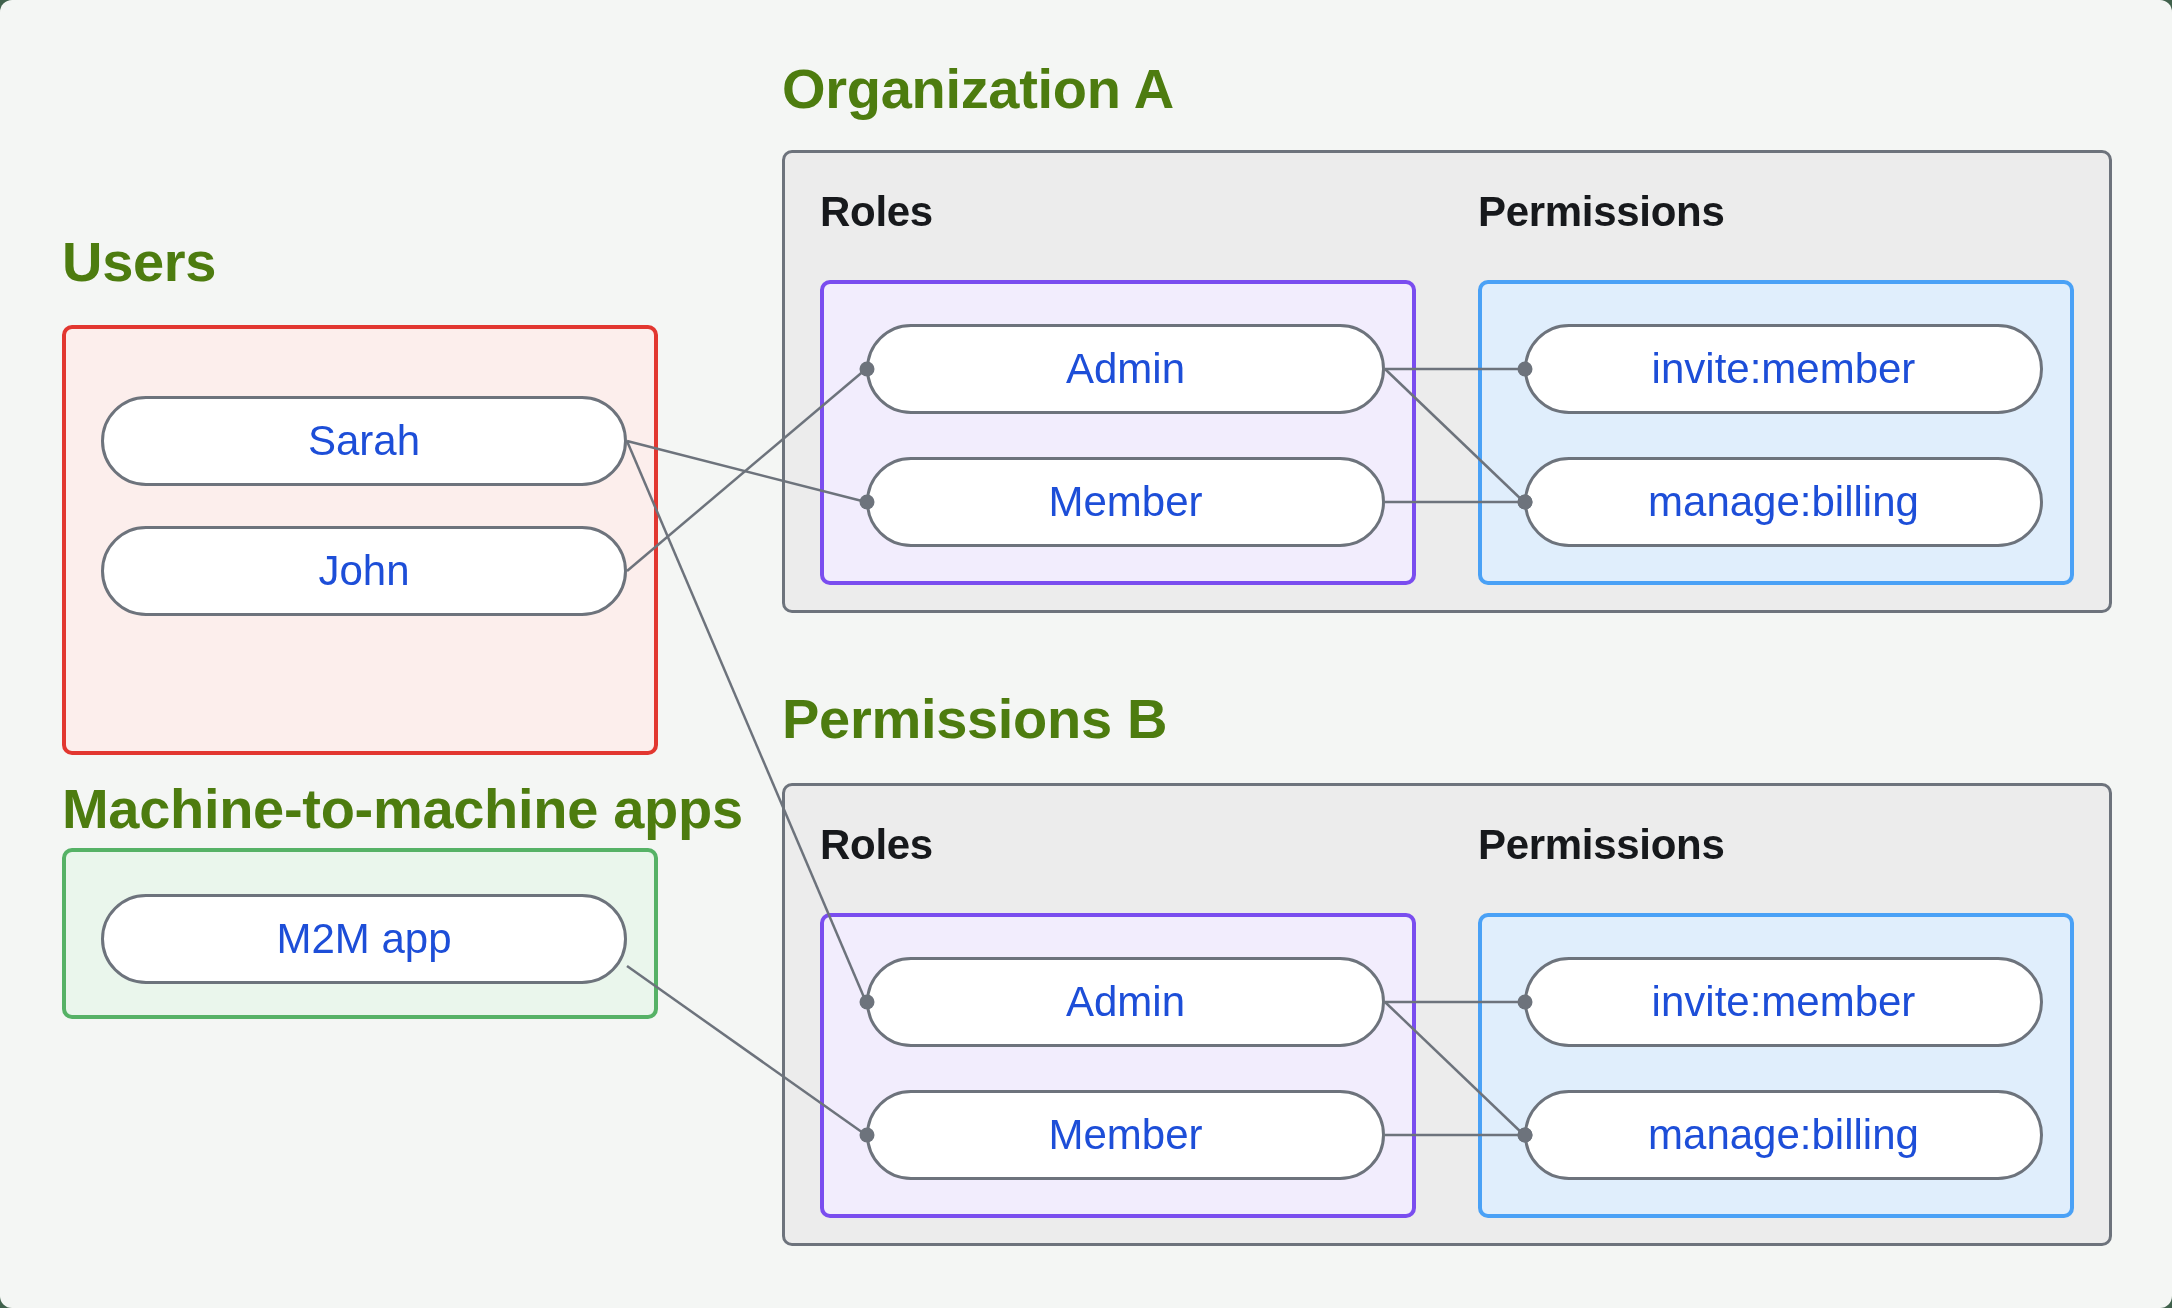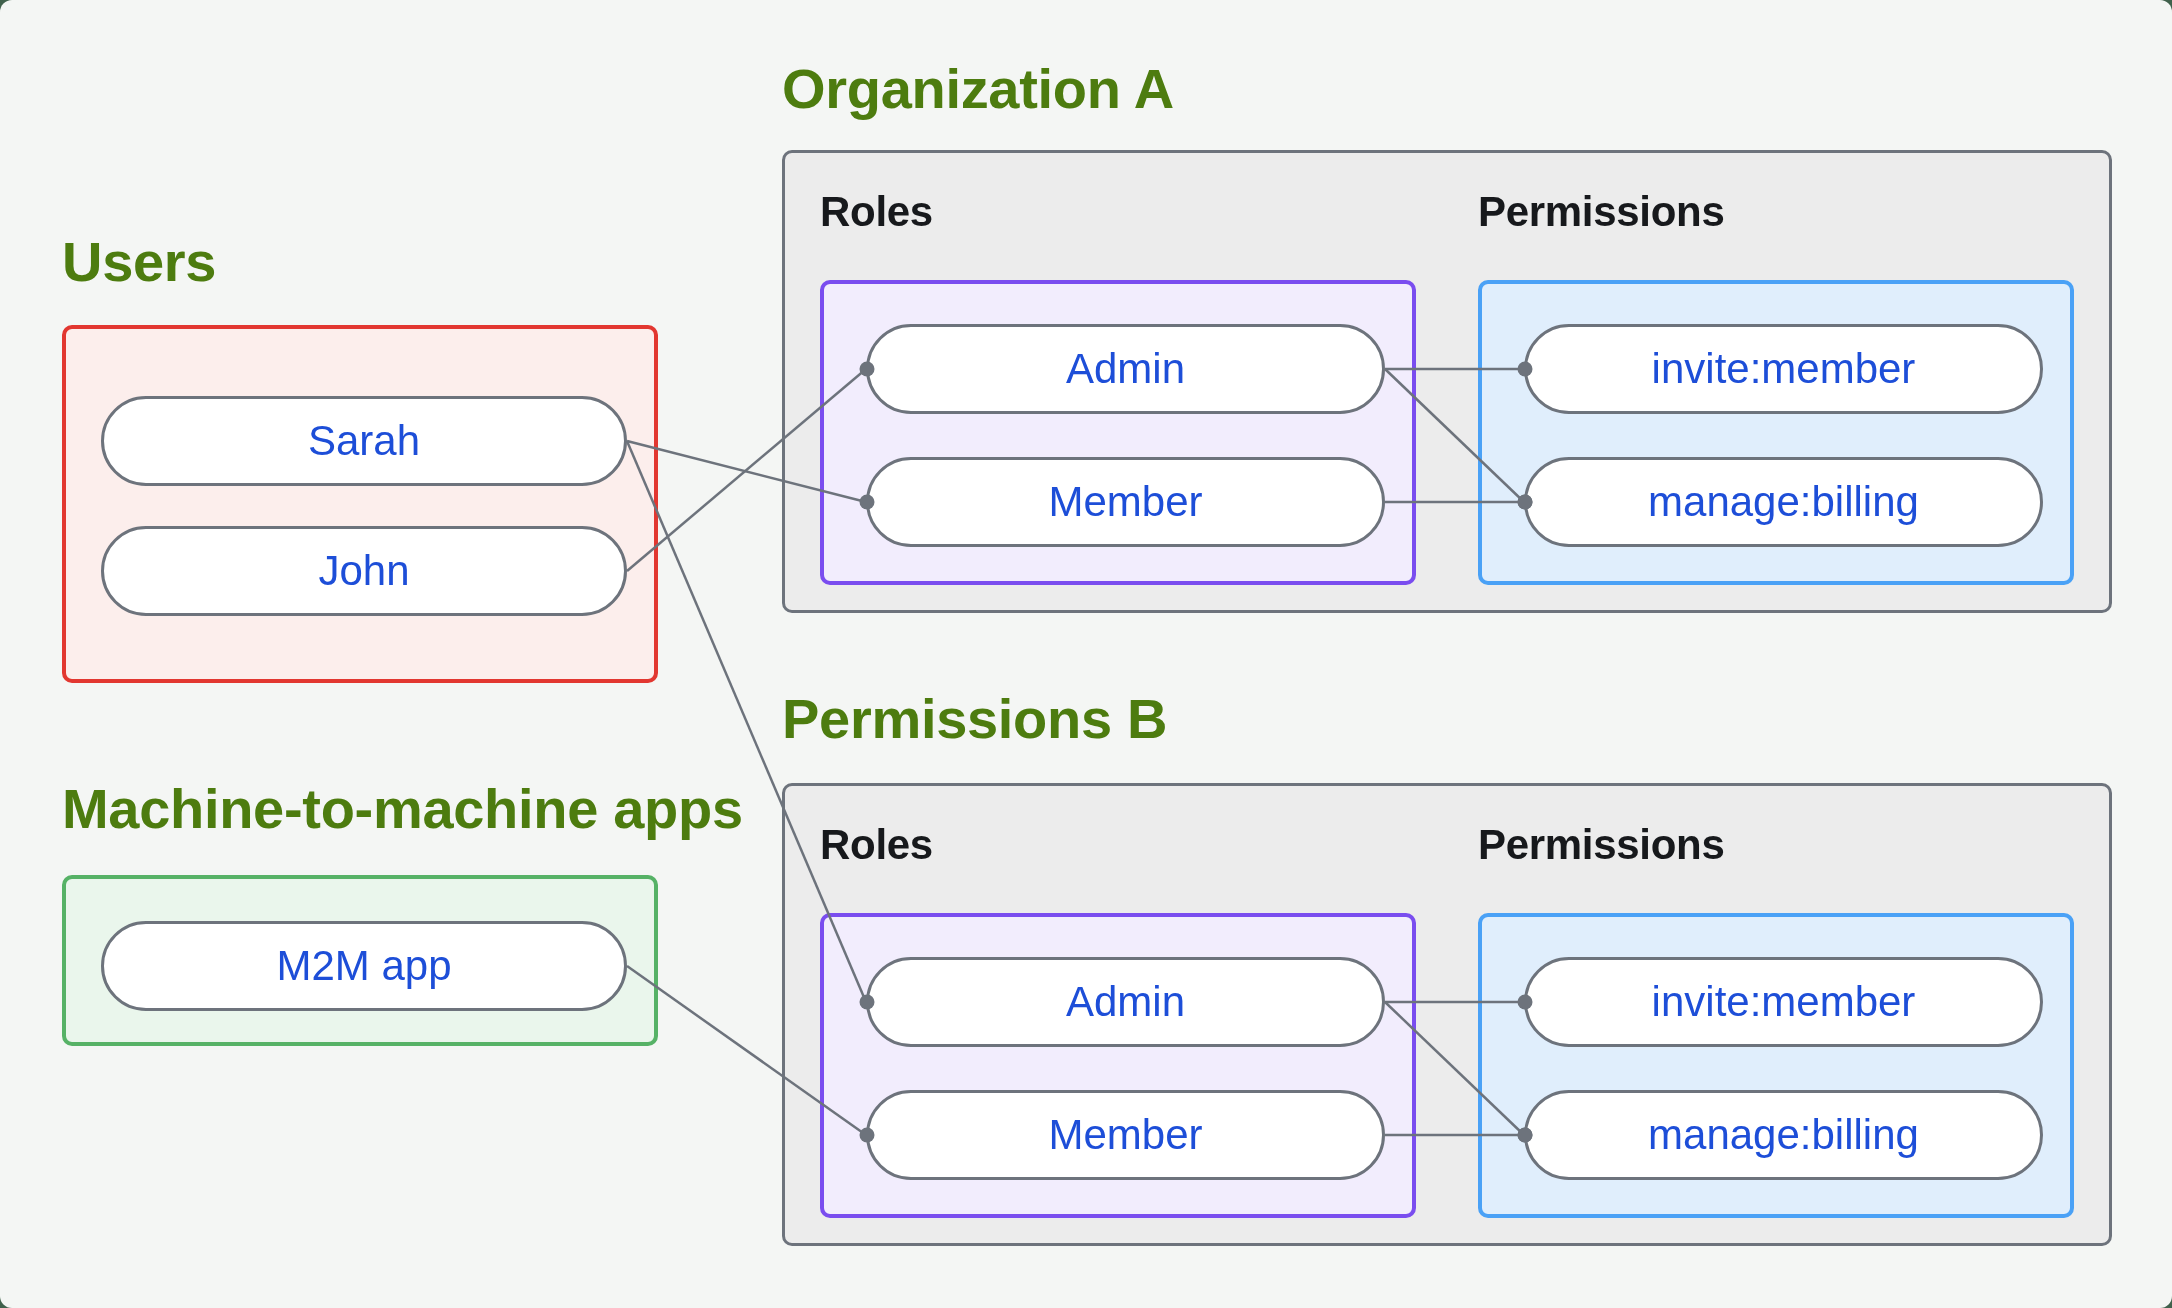--- a/index.html
+++ b/index.html
@@ -23,22 +23,22 @@
     color: #4d7c0f;
     line-height: 50px;
     letter-spacing: -0.3px;
     white-space: nowrap;
   }
   .group-box {
     position: absolute;
     border-radius: 10px;
     box-sizing: border-box;
   }
-  .users-box   { left: 62px;  top: 325px; width: 596px; height: 358px; background: #fceeec; border: 4px solid #e23730; }
-  .m2m-box     { left: 62px;  top: 875px; width: 596px; height: 171px; background: #eaf6ec; border: 4px solid #56b266; }
+  .users-box   { left: 62px;  top: 325px; width: 596px; height: 430px; background: #fceeec; border: 4px solid #e23730; }
+  .m2m-box     { left: 62px;  top: 848px; width: 596px; height: 171px; background: #eaf6ec; border: 4px solid #56b266; }
   .org-box     { width: 1330px; height: 463px; background: #ececec; border: 3px solid #6d737c; }
   .org-a-box   { left: 782px; top: 150px; }
   .org-b-box   { left: 782px; top: 783px; }
   .sub-box {
     position: absolute;
     width: 596px; height: 305px;
     border-radius: 10px;
     box-sizing: border-box;
     top: 127px;
   }

